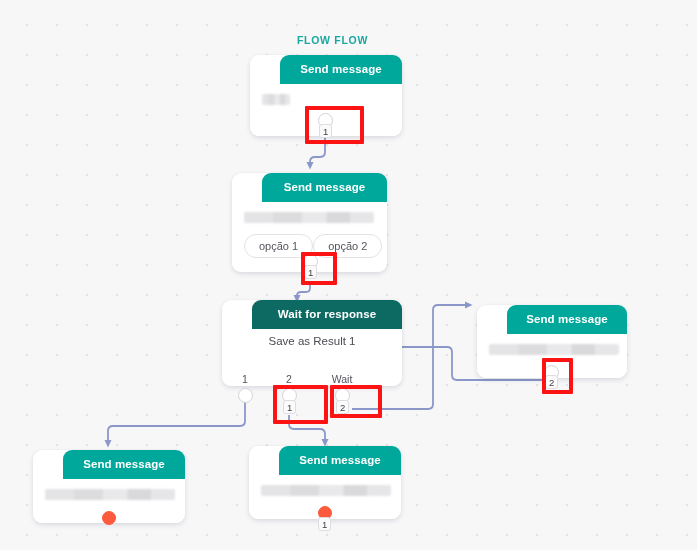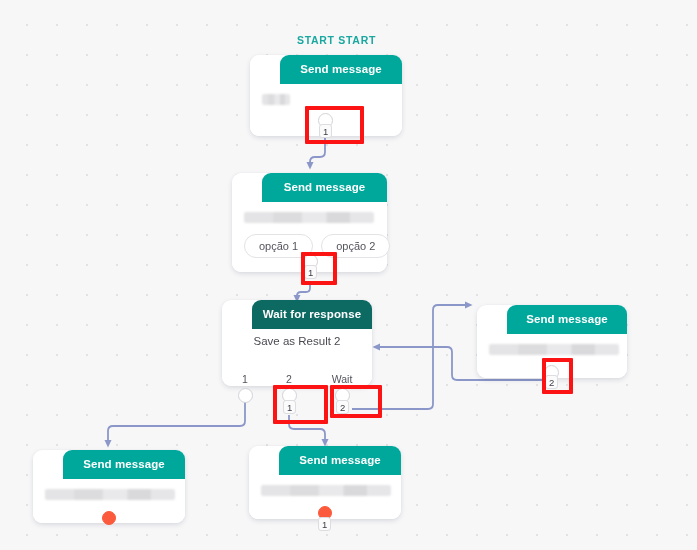--- a/index.html
+++ b/index.html
@@ -85,21 +85,20 @@
        #e4e4e6 0%, #e4e4e6 22%, #dcdcde 23%, #dcdcde 44%,
        #e9e9eb 45%, #e9e9eb 63%, #d9d9dc 64%, #d9d9dc 81%,
        #e6e6e8 82%, #e6e6e8 100%);
     filter: blur(1.1px);
   }
   .redact.r-short { width: 28px; }
   .redact.r-wide  { width: 130px; }
 
   .option-row {
     display: flex;
-    gap: 8px;
     justify-content: flex-start;
     margin-top: 11px;
   }
   .option-chip {
     border: 1px solid #e3e3e6;
     border-radius: 15px;
     font-size: 11px;
     color: #55555e;
     padding: 5px 14px;
     background: #fff;
@@ -171,21 +170,21 @@
 
     <path d="M245,398 L245,421 Q245,426 240,426 L113,426 Q108,426 108,431 L108,444" fill="none" stroke="#8b97c9" stroke-width="1.8" marker-end="url(#arrow)"></path>
 
     <path d="M289,415 L289,424 Q289,429 294,429 L320,429 Q325,429 325,434 L325,443" fill="none" stroke="#8b97c9" stroke-width="1.8" marker-end="url(#arrow)"></path>
 
     <path d="M352,409 L428,409 Q433,409 433,404 L433,310 Q433,305 438,305 L469,305" fill="none" stroke="#8b97c9" stroke-width="1.8" marker-end="url(#arrow)"></path>
 
     <path d="M551,380 L457,380 Q452,380 452,375 L452,352 Q452,347 447,347 L376,347" fill="none" stroke="#8b97c9" stroke-width="1.8" marker-end="url(#arrow)"></path>
   </svg>
 
-  <div class="flow-start" style="left:297px; top:34px;">START START</div>
+  <div class="flow-start" style="left:297px; top:34px;">FLOW FLOW</div>
 
   <div class="node" style="left:250px; top:55px; width:152px;">
     <div class="node-header">Send message</div>
     <div class="node-body" style="height:30px;">
       <div class="redact r-short"></div>
     </div>
   </div>
   <div class="port" style="left:318px; top:113px;"></div>
   <div class="port-badge" style="left:319px; top:124px;">1</div>
 
@@ -195,24 +194,24 @@
       <div class="redact r-wide"></div>
       <div class="option-row">
         <span class="option-chip">opção 1</span>
         <span class="option-chip">opção 2</span>
       </div>
     </div>
   </div>
   <div class="port" style="left:303px; top:254px;"></div>
   <div class="port-badge" style="left:304px; top:265px;">1</div>
 
-  <div class="node" style="left:222px; top:300px; width:150px;">
+  <div class="node" style="left:222px; top:300px; width:180px;">
     <div class="node-header dark">Wait for response</div>
     <div class="node-body" style="padding:0 8px 30px 8px;">
-      <div class="result-text">Save as Result 2</div>
+      <div class="result-text">Save as Result 1</div>
     </div>
   </div>
 
   <div class="port-label" style="left:235px; top:373px; width:20px;">1</div>
   <div class="port" style="left:238px; top:388px;"></div>
 
   <div class="port-label" style="left:279px; top:373px; width:20px;">2</div>
   <div class="port" style="left:282px; top:388px;"></div>
   <div class="port-badge" style="left:283px; top:400px;">1</div>
 

